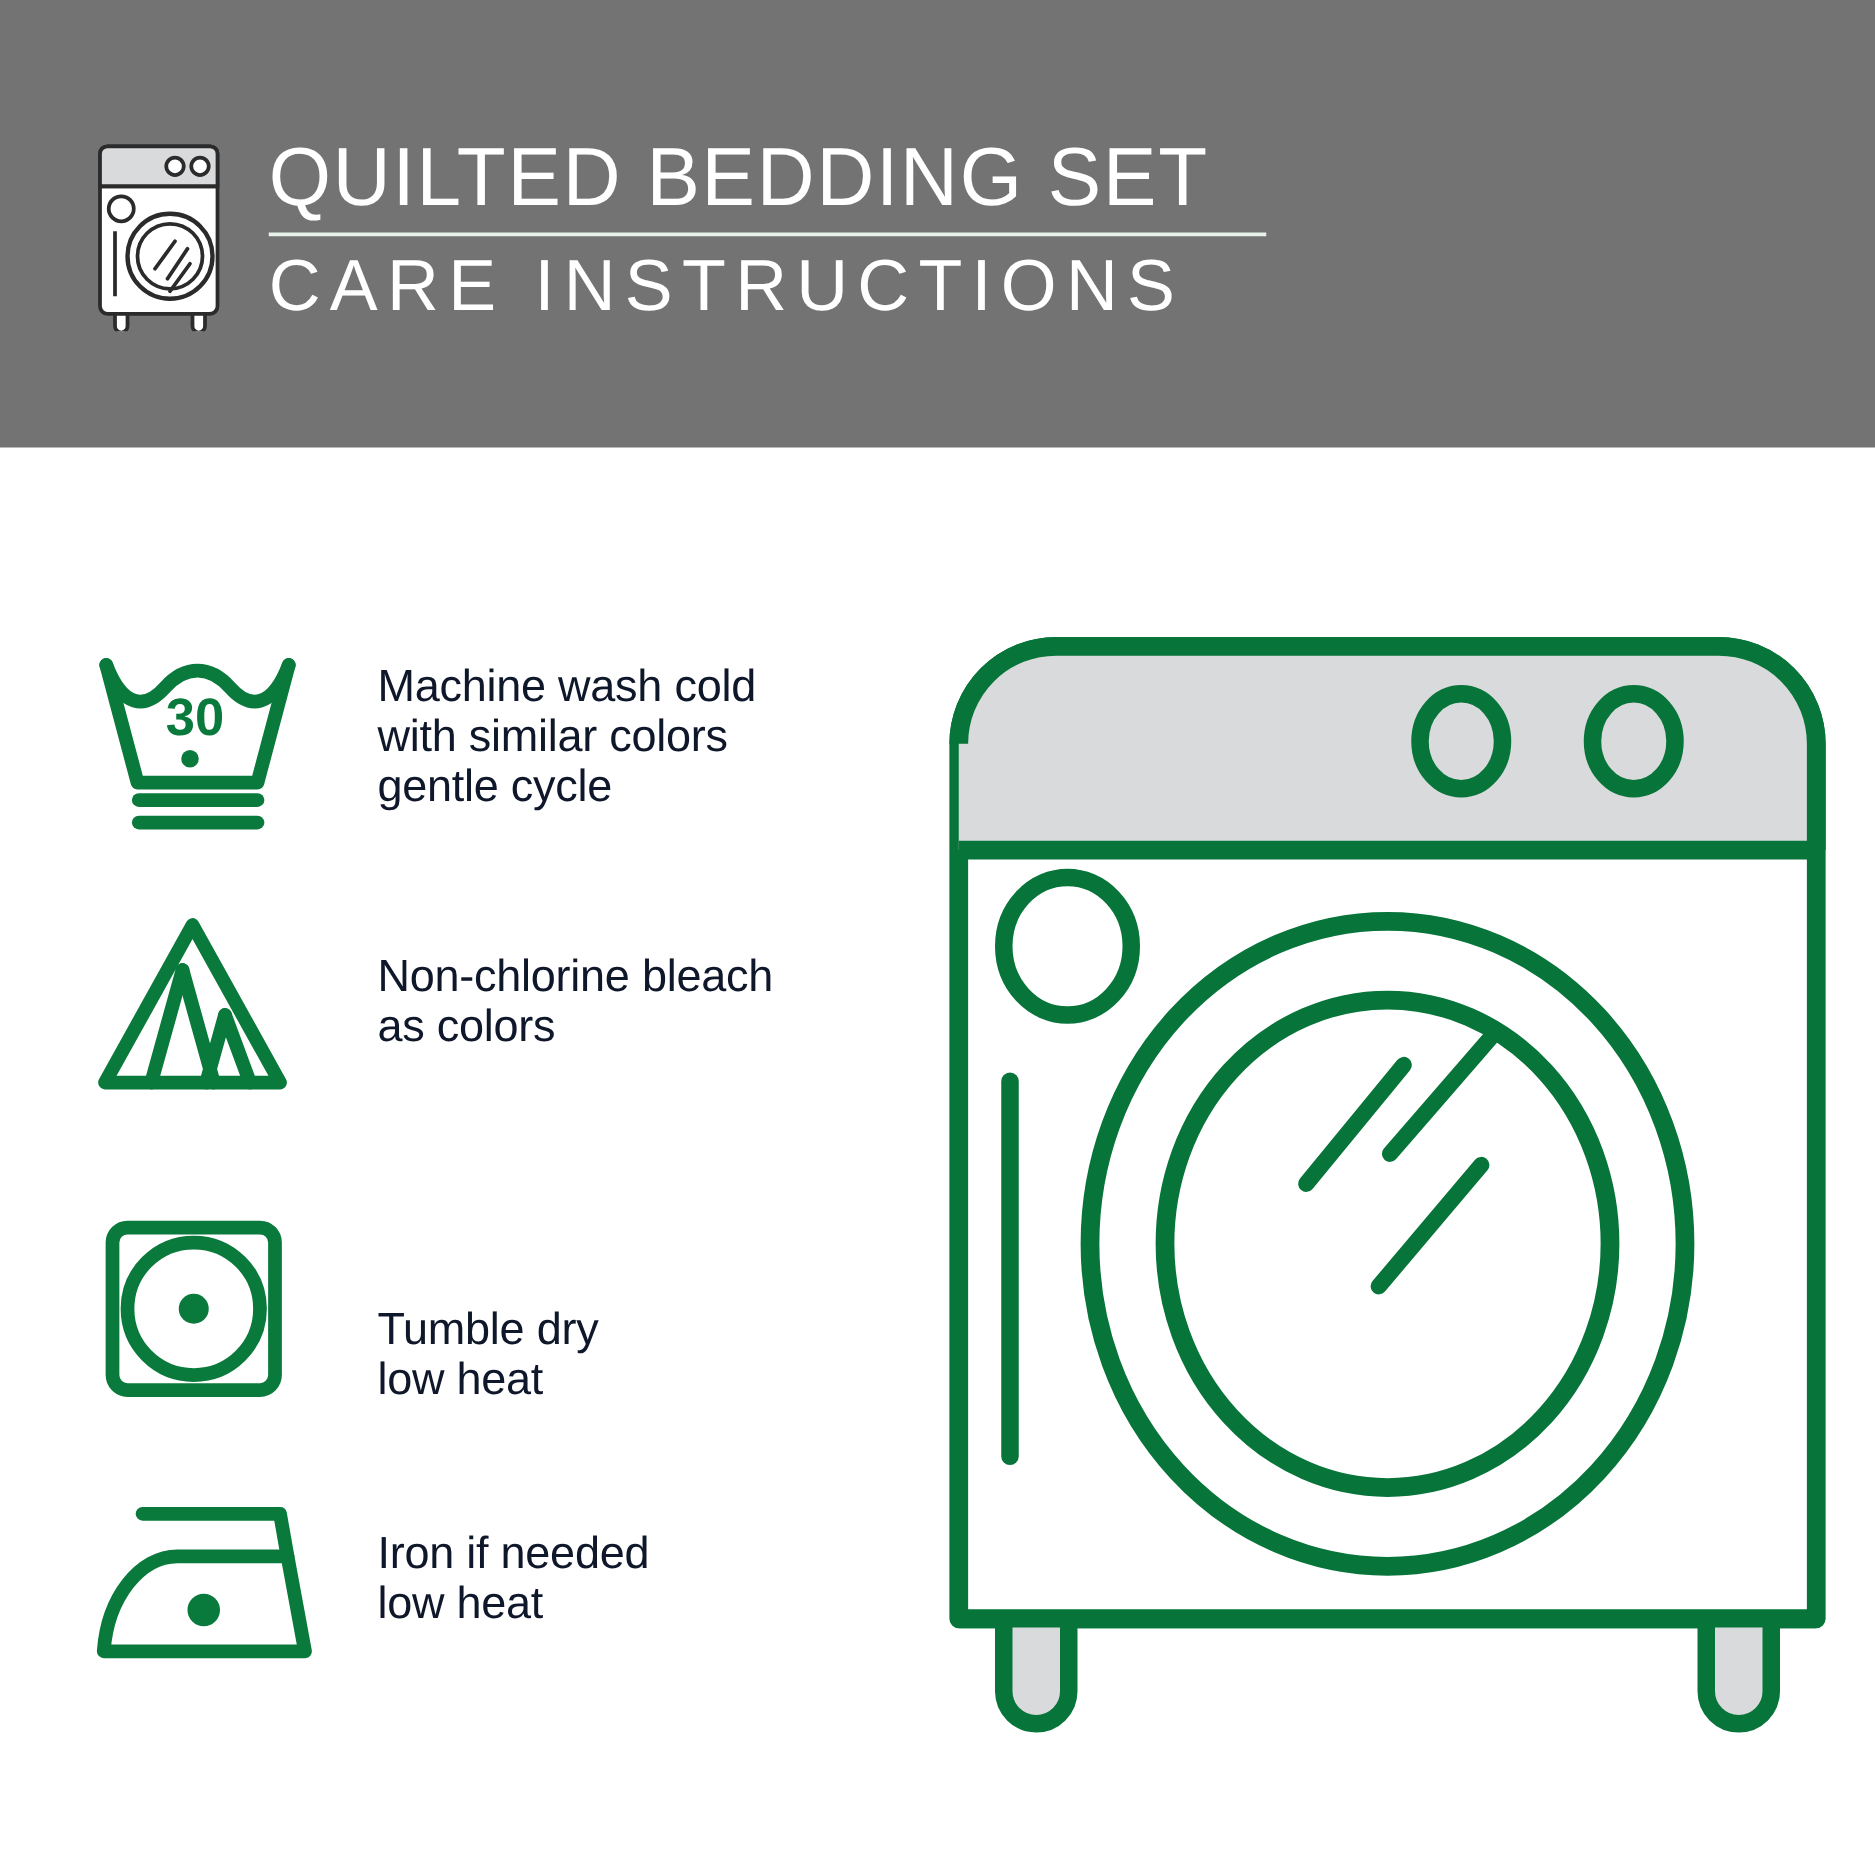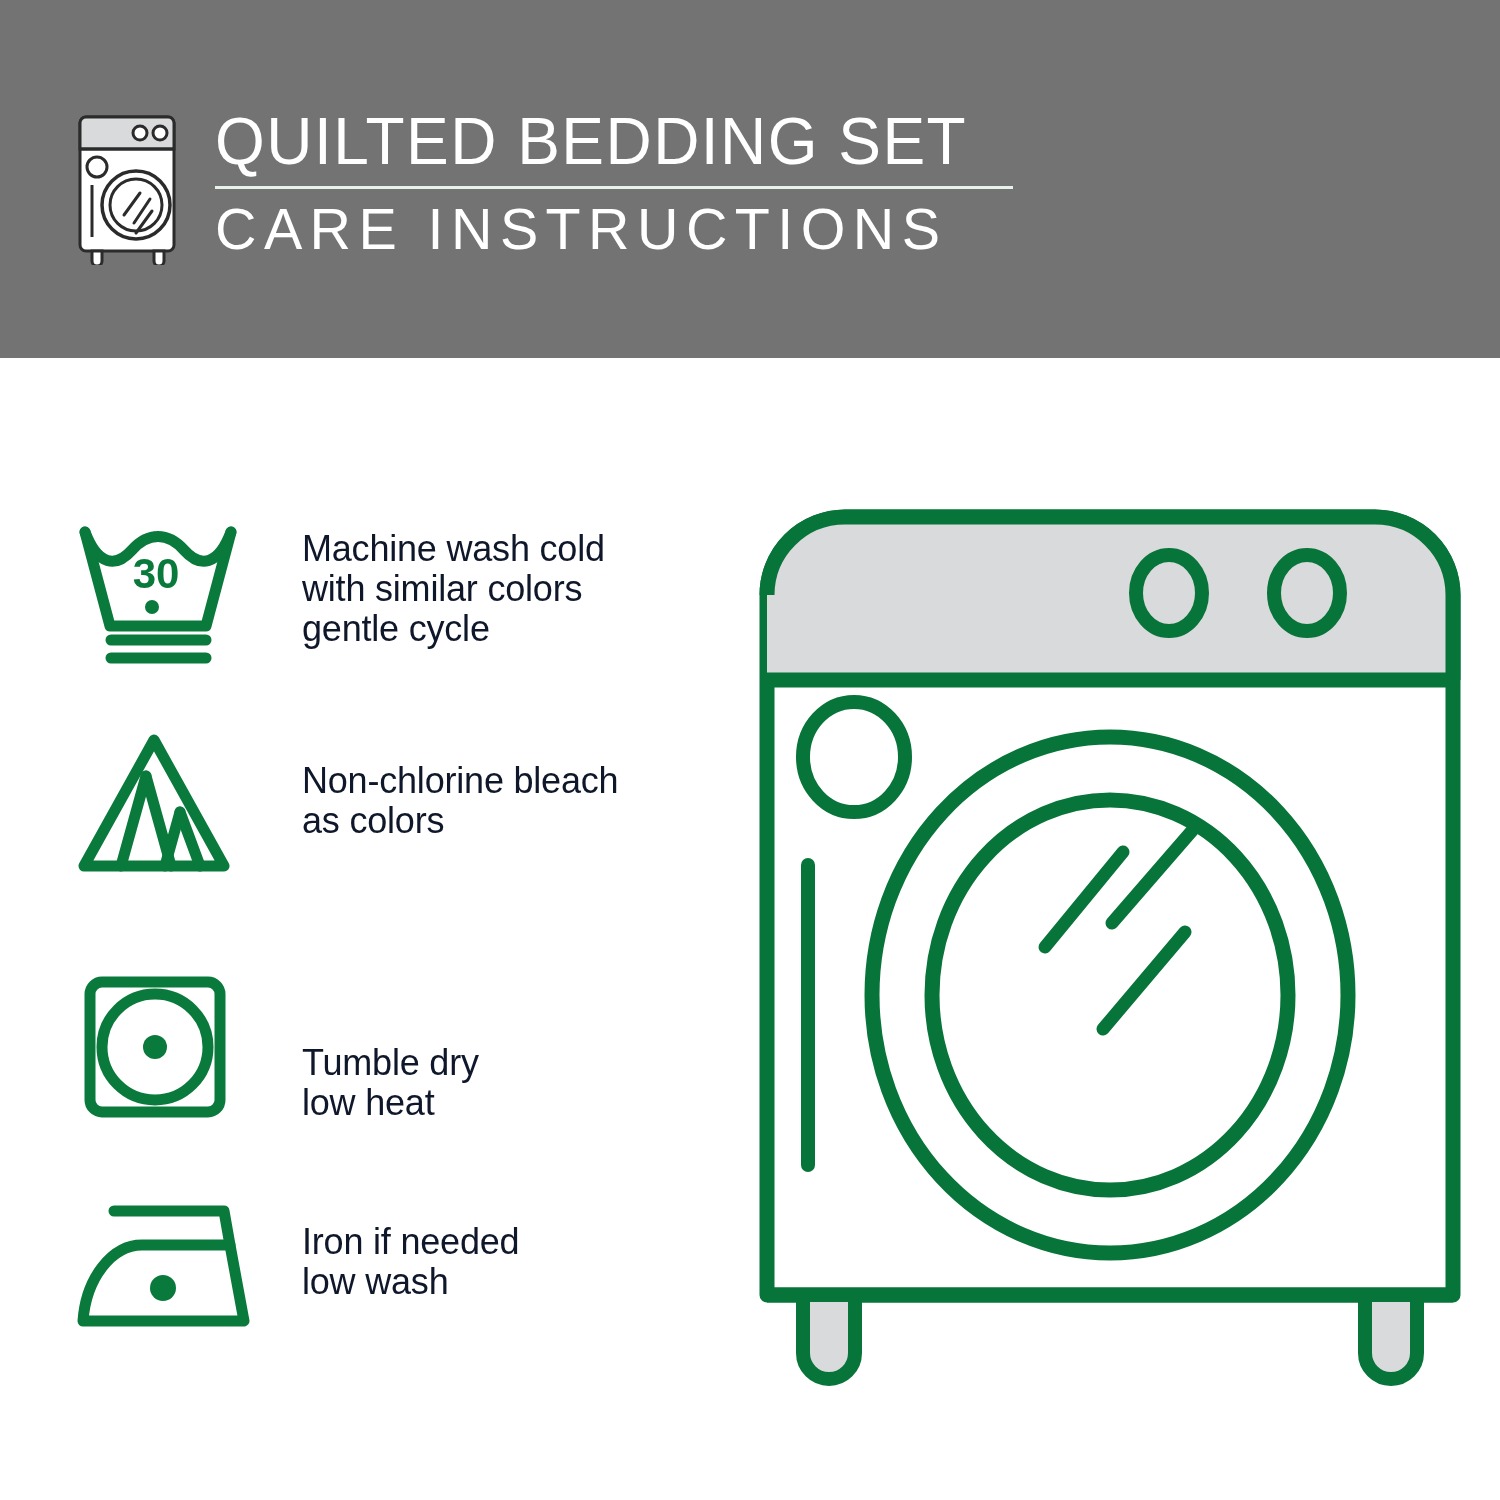--- a/index.html
+++ b/index.html
@@ -227,21 +227,21 @@
           <g fill="none" stroke="#0a7a3c" stroke-width="11" stroke-linecap="round" stroke-linejoin="round">
 
             <path d="M42 13 L 152 13 L 158 47"></path>
 
             <path d="M11 123 C 14 80, 40 47, 70 47 L 158 47 L 172 123 Z"></path>
           </g>
           <circle cx="91" cy="90" r="13" fill="#0a7a3c"></circle>
         </svg>
       </div>
       <div class="txt">Iron if needed
-low wash</div>
+low heat</div>
     </div>
 
   </div>
 
   <div class="washer-illustration">
     <svg viewBox="0 0 730 910" width="730" height="910">
 
       <path d="M22 100 a78 78 0 0 1 78 -78 h530 a78 78 0 0 1 78 78 v700 h-686 z" fill="#ffffff" stroke="#07743a" stroke-width="15" stroke-linejoin="round"></path>
 
       <path d="M22 100 a78 78 0 0 1 78 -78 h530 a78 78 0 0 1 78 78 v85 h-686 z" fill="#d9dadb" stroke="none"></path>

